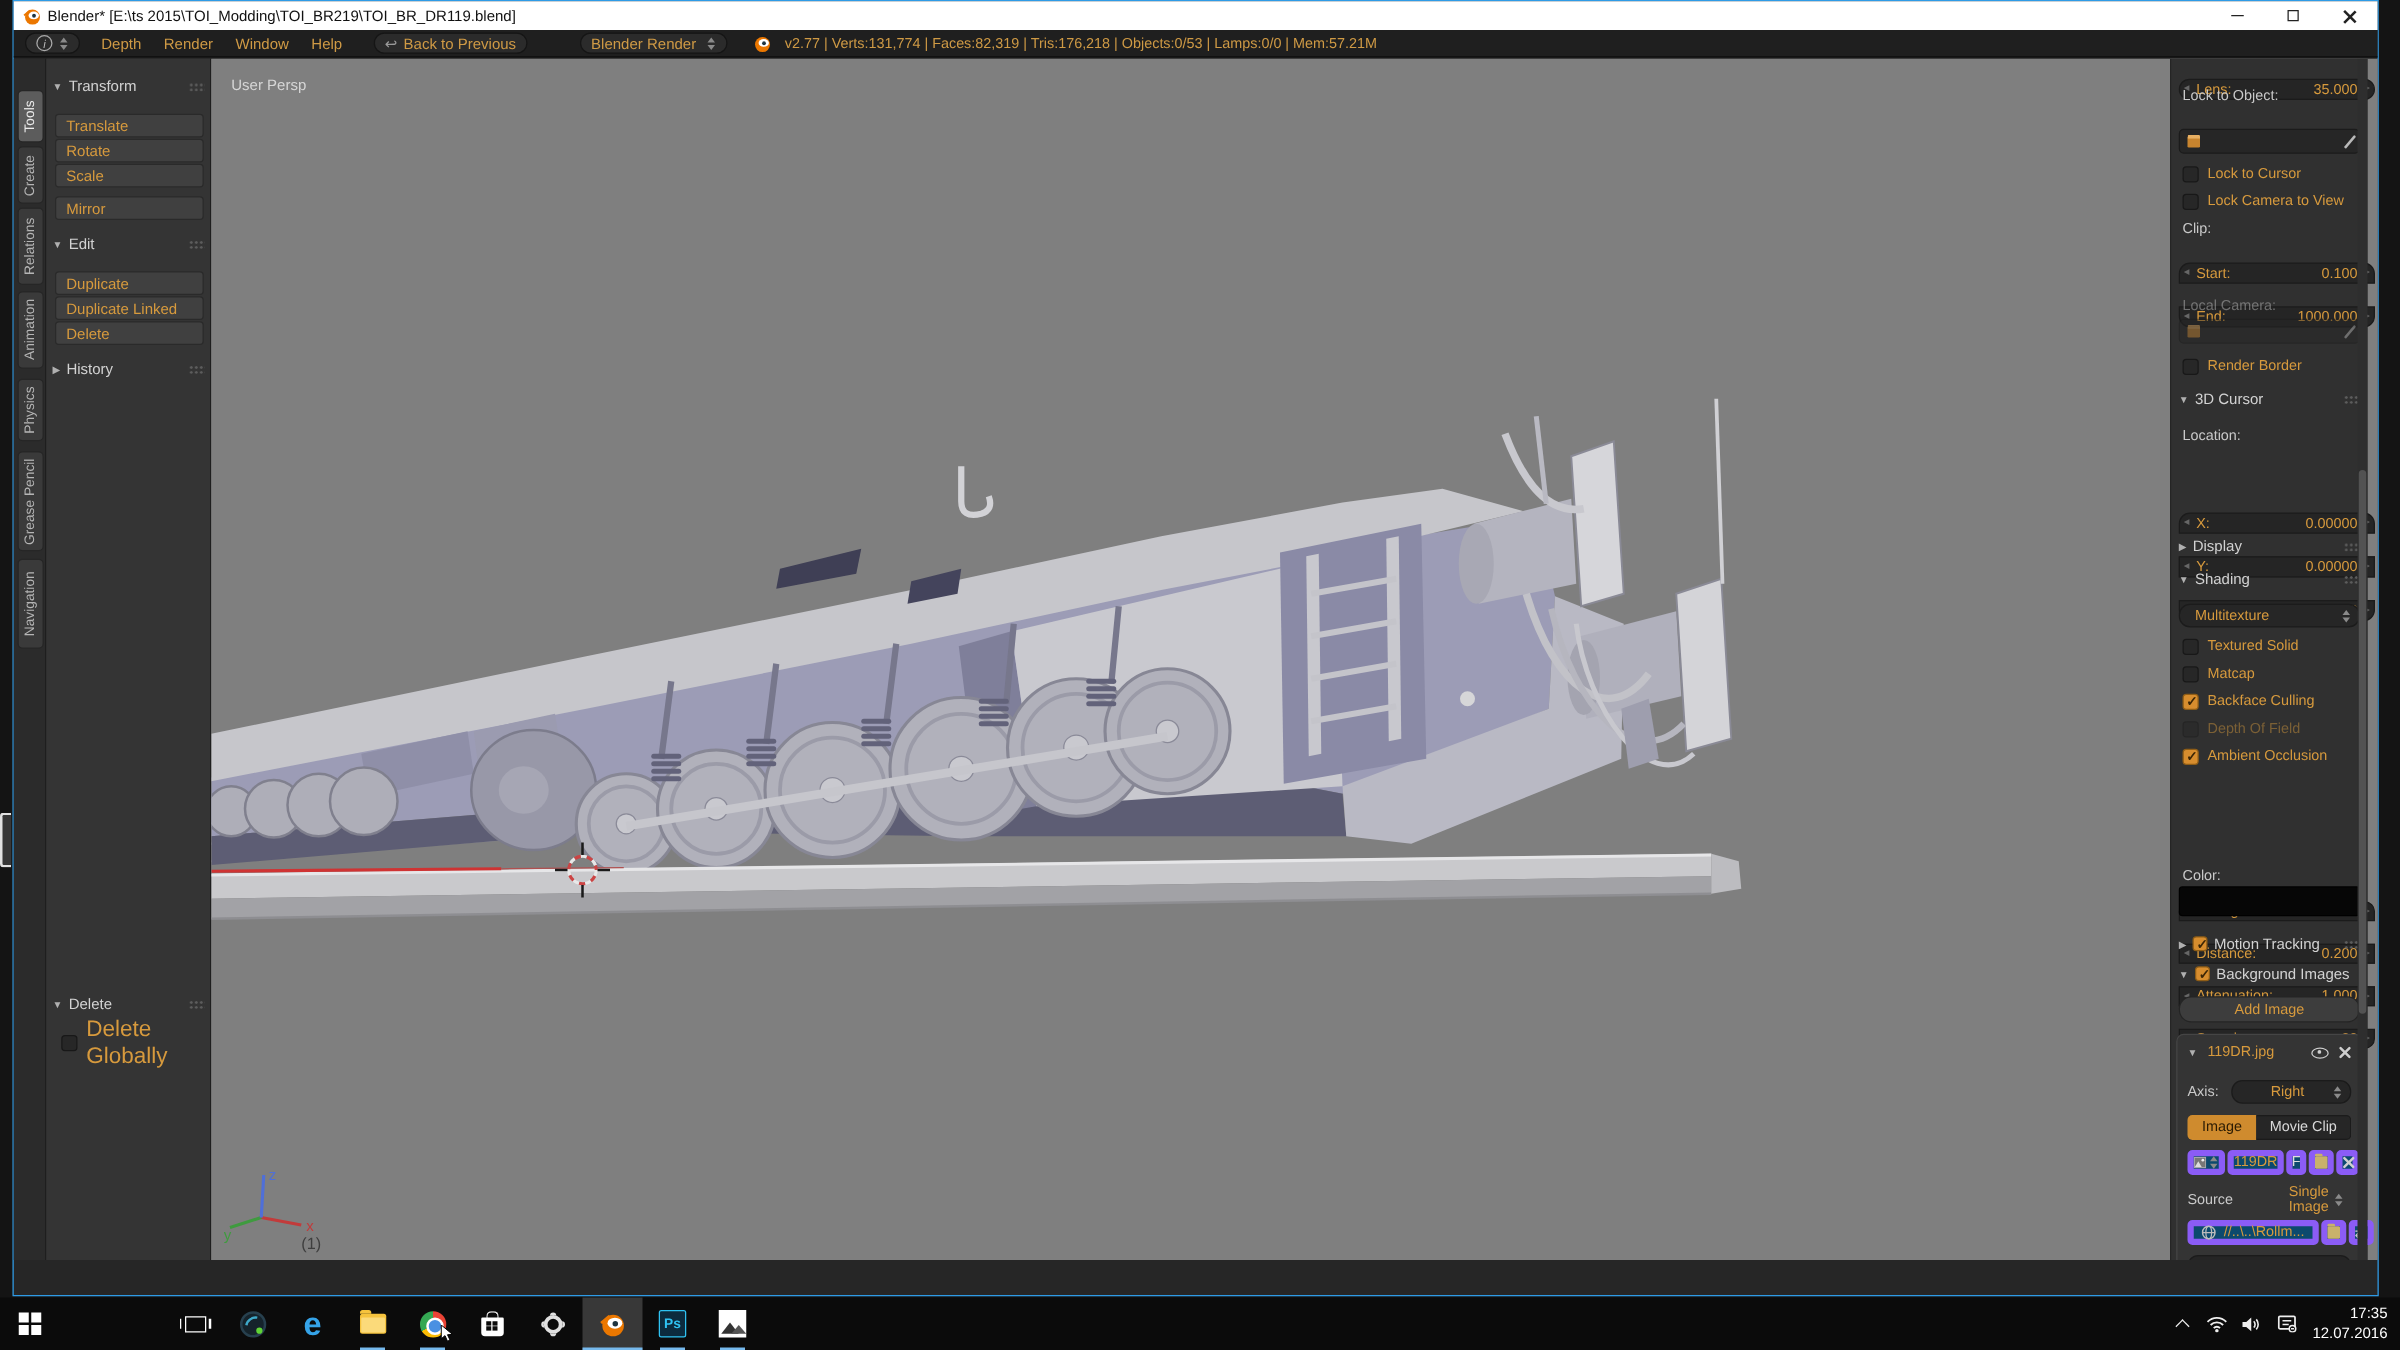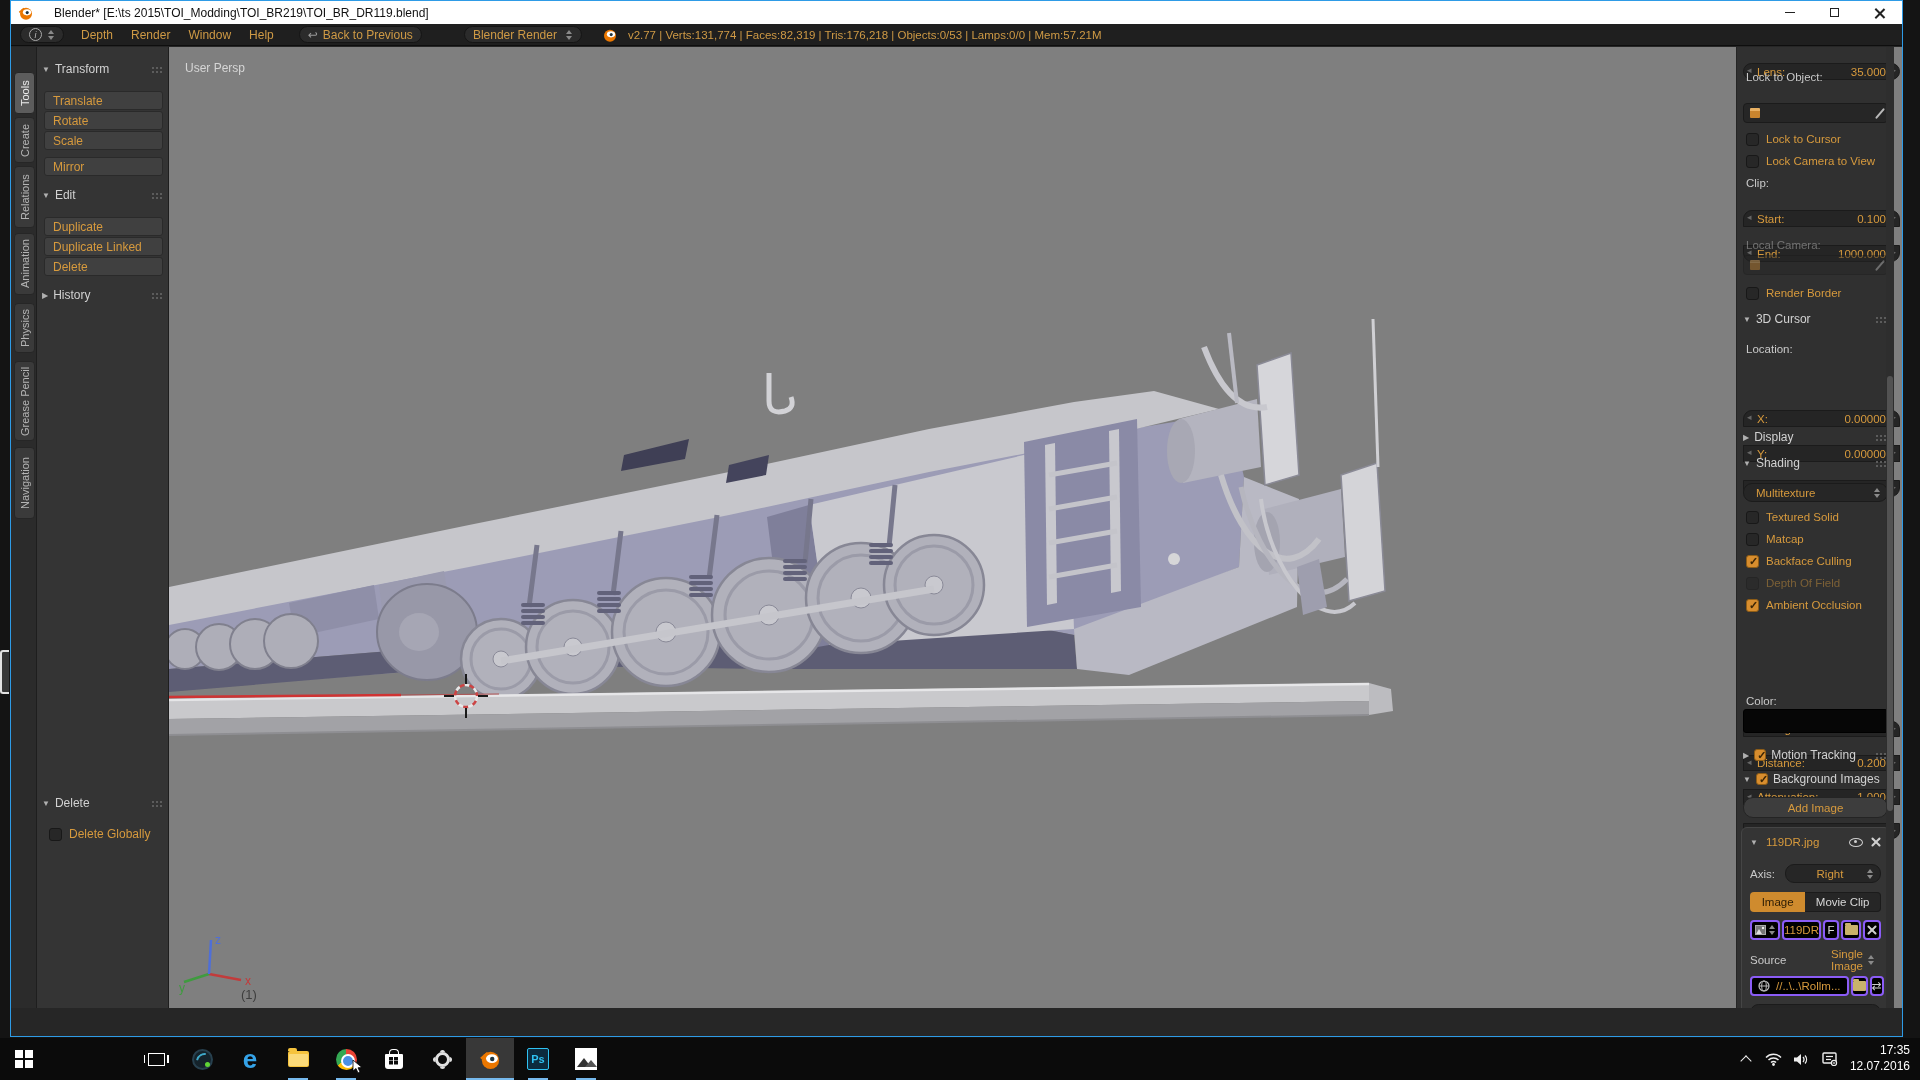--- a/index.html
+++ b/index.html
@@ -1,21 +1,21 @@
 <!DOCTYPE html>
 <html><head>
 <meta charset="utf-8">
 <style>
 *{margin:0;padding:0;box-sizing:border-box}
 body{font-family:"Liberation Sans",sans-serif}
 .screen{position:relative;width:1920px;height:1080px;background:#141414;overflow:hidden}
 
 .bwin{position:absolute;left:10px;top:0;width:1893px;height:1037px;border:1px solid #2e9be6;background:#262626}
 .titlebar{height:23px;background:#ffffff;display:flex;align-items:center;position:relative}
-.title-text{font-size:12px;color:#111;margin-left:20px}
+.title-text{font-size:12px;color:#111;margin-left:4px}
 .wbtns{position:absolute;right:0;top:0;height:100%;display:flex}
 .wbtn{width:45px;display:flex;align-items:center;justify-content:center;cursor:default}
 .glyph-min{width:10px;height:0;border-top:1px solid #222}
 .glyph-max{width:9px;height:9px;border:1px solid #222}
 .glyph-close{position:relative;width:10px;height:10px}
 .glyph-close::before,.glyph-close::after{content:"";position:absolute;left:4px;top:-1px;width:1.5px;height:13px;background:#222}
 .glyph-close::before{transform:rotate(45deg)}.glyph-close::after{transform:rotate(-45deg)}
 
 .infobar{height:22px;background:#1f1f1f;border-bottom:1px solid #0e0e0e;display:flex;align-items:center;font-size:12px;color:#cf9a45;position:relative}
 .ibtn{height:17px;background:#2b2b2b;border:1px solid #151515;border-radius:9px;display:flex;align-items:center;padding:0 8px;gap:5px;color:#cf9a45}
@@ -61,21 +61,21 @@
 .objfield{height:20px;background:#262626;border:1px solid #1b1b1b;border-radius:4px;display:flex;align-items:center;padding:0 6px;justify-content:space-between}
 .cube-ic{width:10px;height:10px;background:#c8842e;border-top:3px solid #e8b063;border-radius:1px}
 .dropper{width:2px;height:13px;background:#b9b9b9;transform:rotate(40deg);border-radius:1px}
 .swatch{height:24px;background:#060606;border:1px solid #000;border-radius:3px}
 .nbtn{height:21px;background:#3d3d3d;border:1px solid #242424;border-radius:10px;display:flex;align-items:center;justify-content:center;color:#d79a3d}
 .subpanel{position:absolute;left:4px;right:4px;top:780px;height:230px;background:#343434;border:1px solid #454545;border-radius:6px}
 .sprow{position:absolute;left:8px;right:8px}
 .seg{display:flex;height:20px}
 .seg .s1{flex:1;background:#cf8b2e;color:#2b1c04;border-radius:4px 0 0 4px;display:flex;align-items:center;justify-content:center}
 .seg .s2{flex:1.35;background:#262626;color:#d8d8d8;border:1px solid #1b1b1b;border-left:none;border-radius:0 4px 4px 0;display:flex;align-items:center;justify-content:center}
-.mini{height:20px;background:#000000;border:2px solid #8b5cf6;border-radius:4px;display:flex;align-items:center;justify-content:center}
+.mini{height:20px;background:#0c4a6e;border:5px solid #8b5cf6;border-radius:4px;display:flex;align-items:center;justify-content:center}
 .xic{position:relative;width:10px;height:10px}
 .xic::before,.xic::after{content:"";position:absolute;left:4px;top:-1px;width:2px;height:12px;background:#cfcfcf;border-radius:1px}
 .xic::before{transform:rotate(45deg)}.xic::after{transform:rotate(-45deg)}
 .eye{width:14px;height:9px;border:1.5px solid #cfcfcf;border-radius:50%;position:relative}
 .eye::after{content:"";position:absolute;left:4px;top:1.5px;width:3px;height:3px;border-radius:50%;background:#cfcfcf}
 .folder-ic{width:13px;height:10px;background:#c9b26b;border-radius:1px;position:relative}
 .folder-ic::before{content:"";position:absolute;left:0;top:-2px;width:6px;height:2px;background:#c9b26b;border-radius:1px 1px 0 0}
 .dim{opacity:.45}
 
 .vheader{position:absolute;left:0;top:1007px;width:100%;height:28px;background:#2e2e2e;border-top:1px solid #191919;display:flex;align-items:center;font-size:12px;color:#d79a3d}
@@ -212,21 +212,21 @@
         <div class="tbtn" style="top:190px">Duplicate Linked</div>
         <div class="tbtn" style="top:210px">Delete</div>
         <div class="phdr grip" style="top:240px">
             <span class="tri">▶</span>
             <span>History</span>
           </div>
         <div class="phdr grip" style="top:748px">
             <span class="tri">▼</span>
             <span>Delete</span>
           </div>
-        <div class="ncheck" style="top:779px;left:12px;position:absolute;display:flex;align-items:center;gap:7px;color:#d79a3d;font-size:12px">
+        <div class="ncheck" style="top:779px;left:12px;position:absolute;display:flex;align-items:center;gap:7px;color:#d79a3d;font-size:18px">
           <span class="cbx"></span>
             <span>Delete Globally</span>
         </div>
       </div>
 
       <div class="vp">
         <svg width="1734" height="961" viewBox="0 0 1734 961">
           <rect x="0" y="0" width="1734" height="961" fill="#7f7f7f"></rect>
           <g>
             <path d="M0 612 L640 566" stroke="#9a9aa0" stroke-width="2" fill="none"></path>

